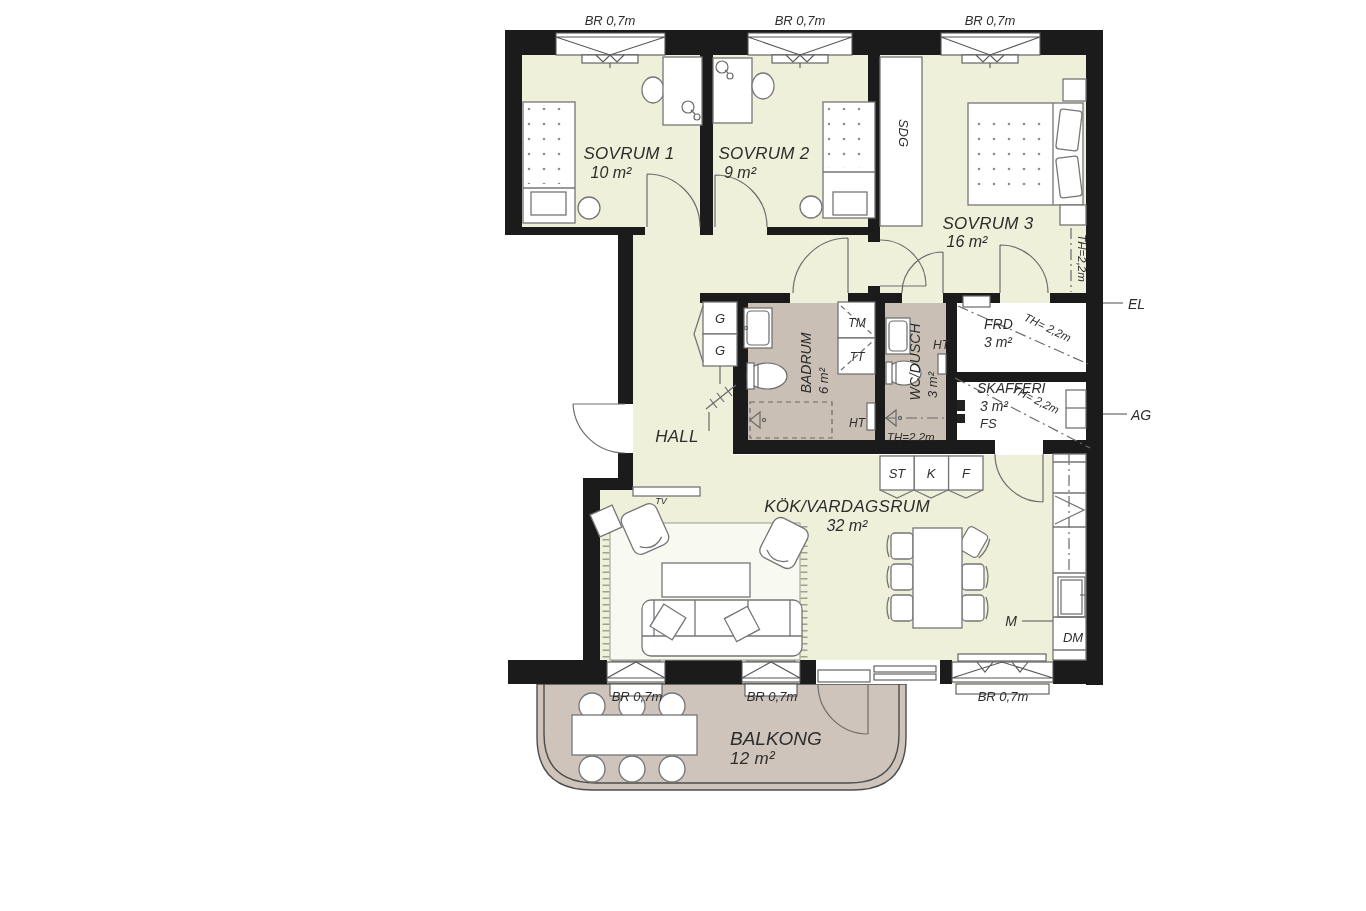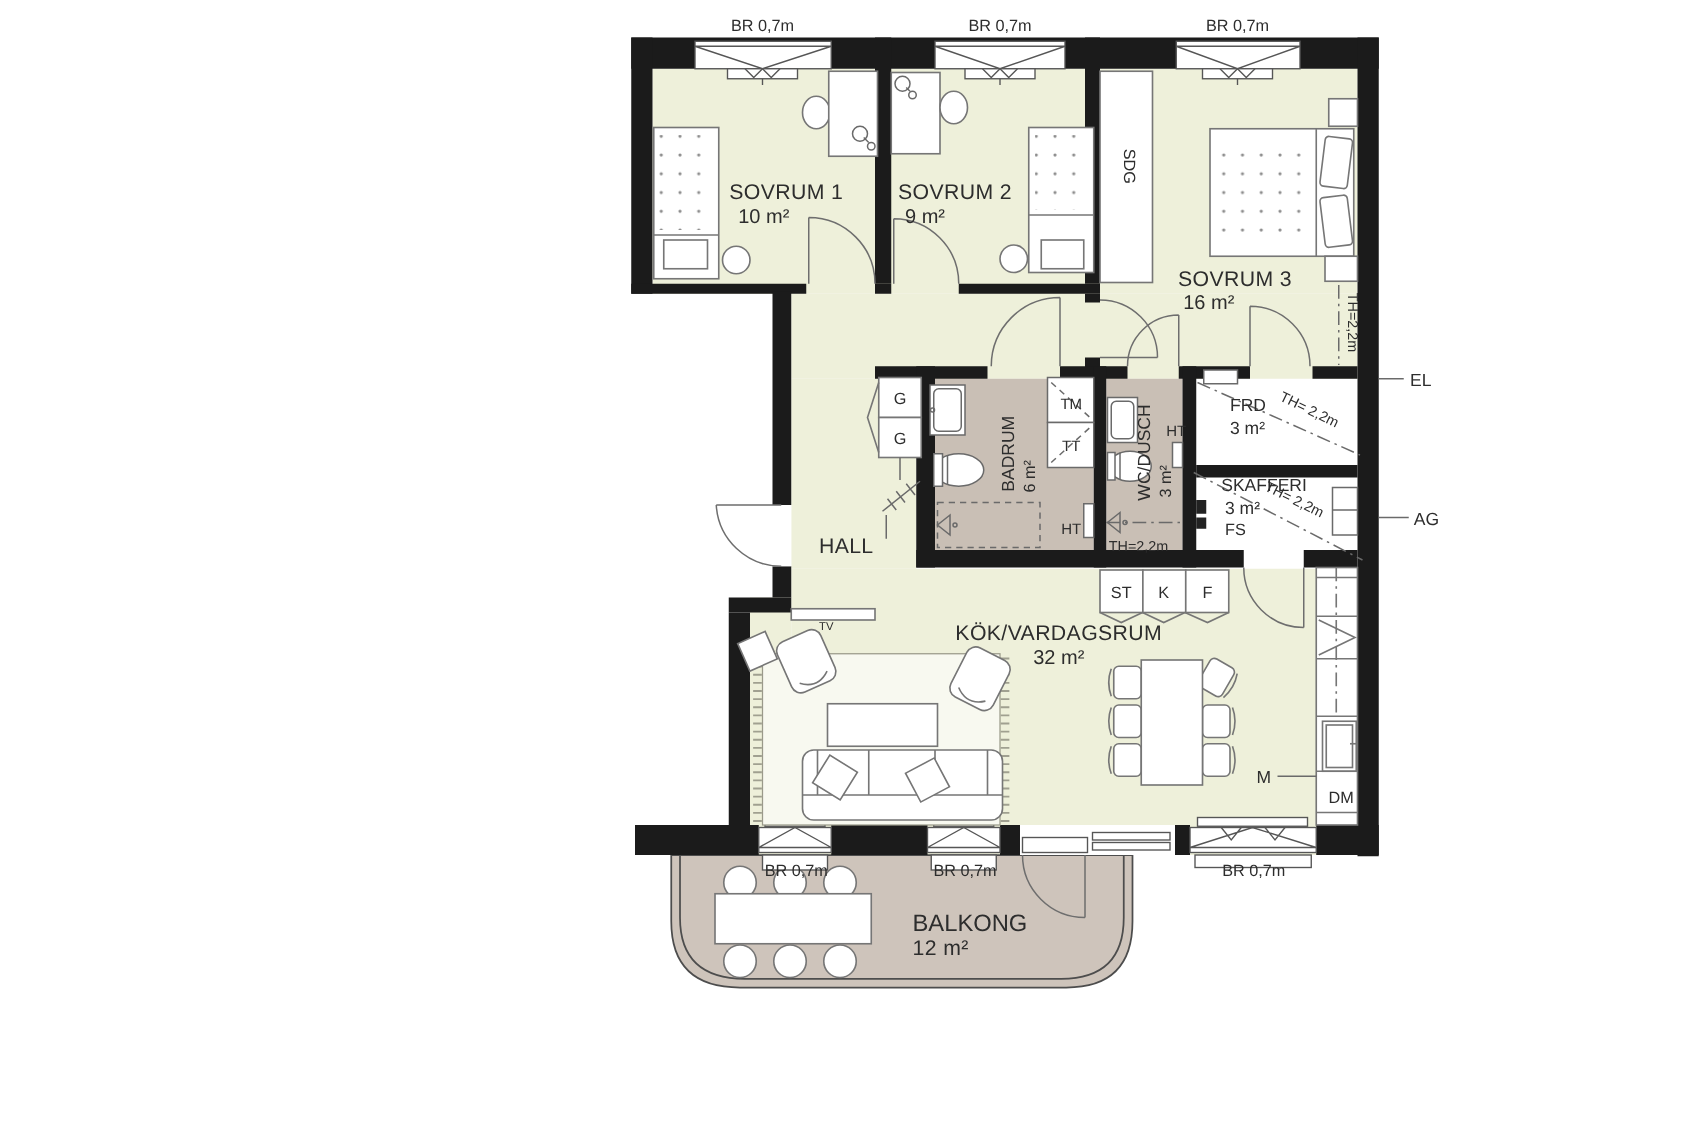--- a/index.html
+++ b/index.html
@@ -1,16 +1,16 @@
 <!DOCTYPE html>
 <html><head>
 <meta charset="utf-8">
 <style>
   html,body{margin:0;padding:0;background:#ffffff;}
-  #stage{position:relative;width:1366px;height:911px;background:#ffffff;overflow:hidden;}
+  #stage{position:relative;width:1366px;height:911px;background:#ffffff;overflow:hidden;font-style:italic;}
   svg{display:block;}
   .wall{fill:#1b1b1b;}
   .floor{fill:#eef0da;}
   .wet{fill:#c9bfb5;}
   .balc{fill:#cec4bb;}
   .furn{fill:#ffffff;stroke:#767676;stroke-width:1.3;}
   .furnN{fill:none;stroke:#767676;stroke-width:1.3;}
   .fix{fill:#ffffff;stroke:#6a6a6a;stroke-width:1.2;}
   .fixN{fill:none;stroke:#6a6a6a;stroke-width:1.2;}
   .door{fill:none;stroke:#6e6e6e;stroke-width:1.2;}

